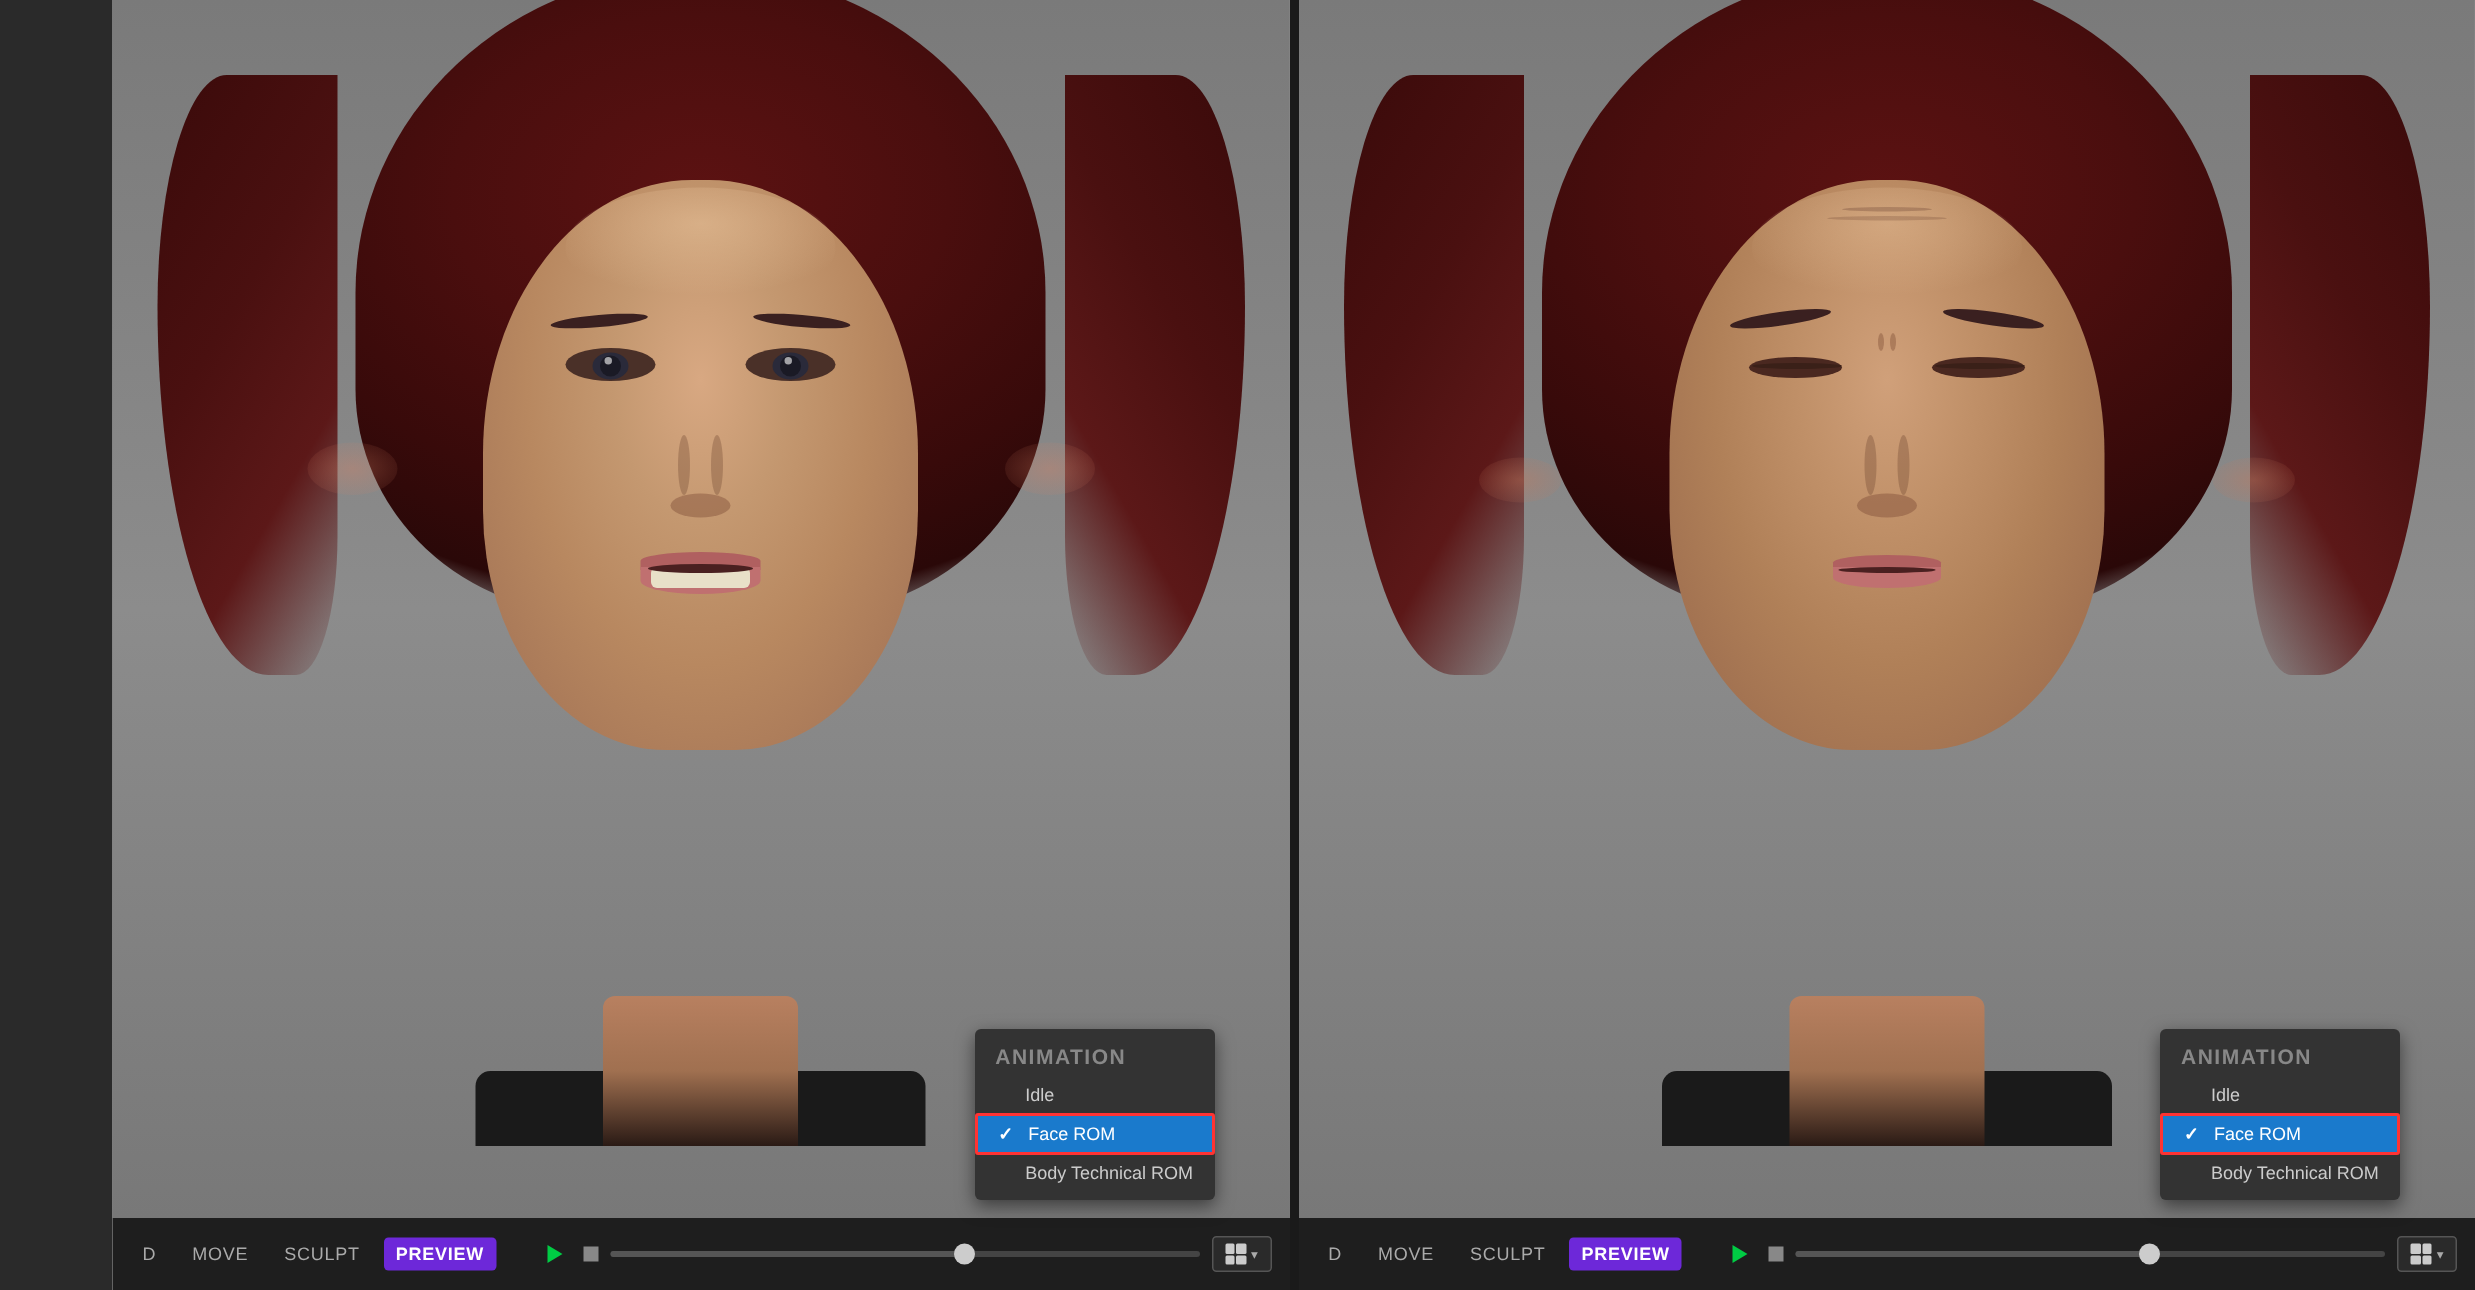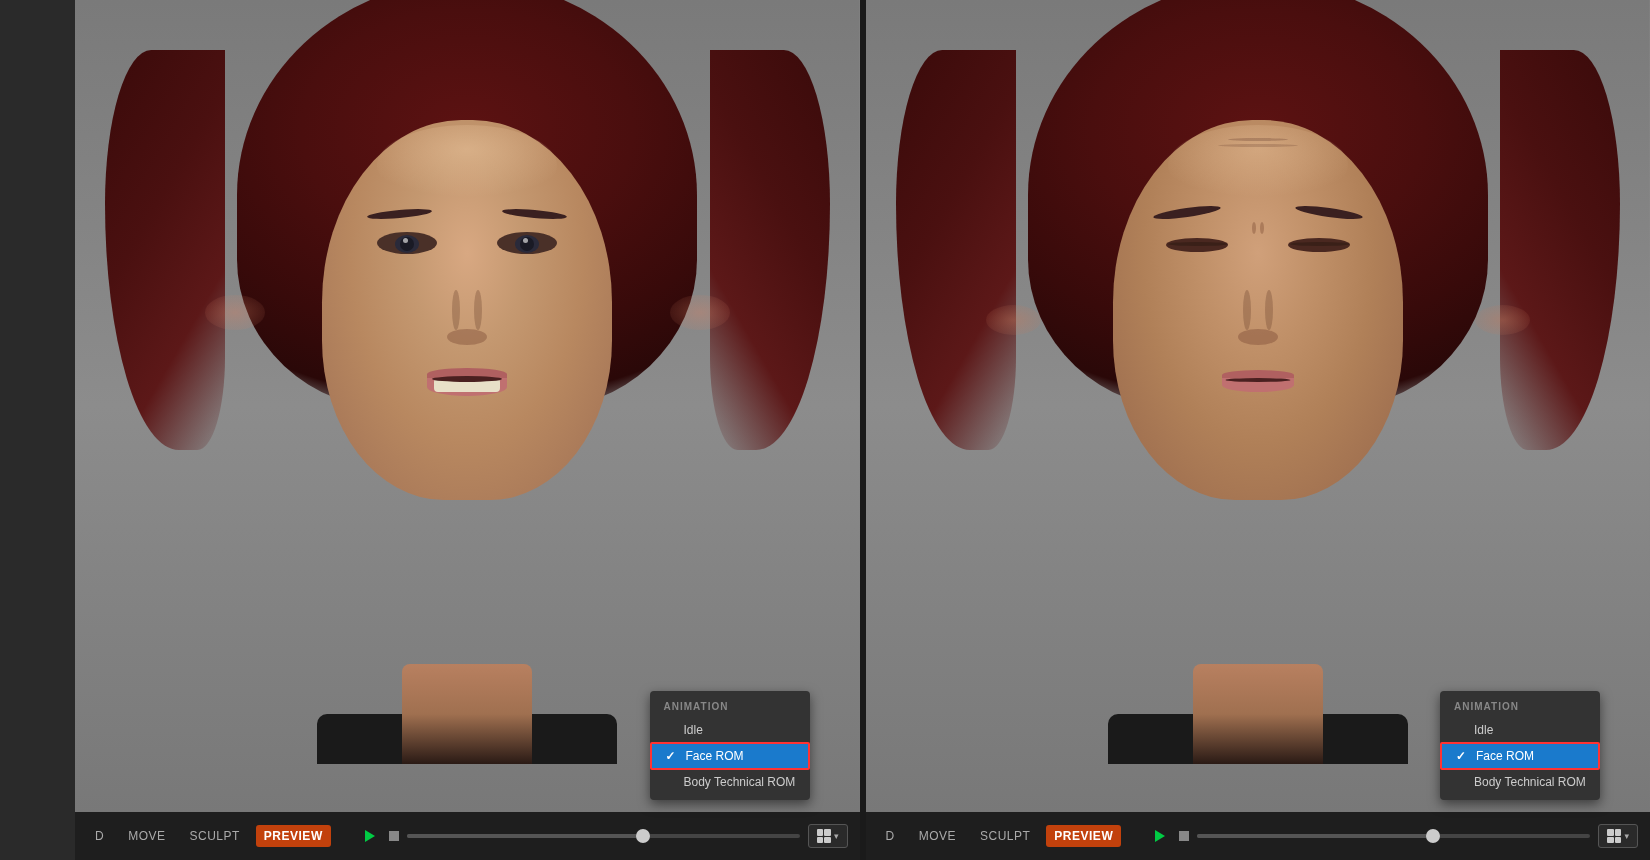--- a/index.html
+++ b/index.html
@@ -59,21 +59,21 @@
       color: #aaa;
       font-size: 12px;
       font-weight: 500;
       cursor: pointer;
       padding: 4px 8px;
       border-radius: 3px;
       letter-spacing: 0.5px;
     }
 
     .toolbar-btn.active {
-      background: #c2410c;
+      background: #6d28d9;
       color: #fff;
       font-weight: 700;
     }
 
     .play-btn {
       width: 22px;
       height: 22px;
       background: transparent;
       border: none;
       cursor: pointer;
@@ -133,21 +133,21 @@
       background: #333;
       border-radius: 4px;
       padding: 6px 0;
       min-width: 160px;
       z-index: 20;
       box-shadow: 0 4px 12px rgba(0,0,0,0.5);
     }
 
     .animation-panel-label {
       color: #888;
-      font-size: 10px;
+      font-size: 14px;
       font-weight: 600;
       letter-spacing: 1px;
       padding: 4px 14px 6px;
       text-transform: uppercase;
     }
 
     .animation-item {
       color: #ccc;
       font-size: 12px;
       padding: 5px 14px;

